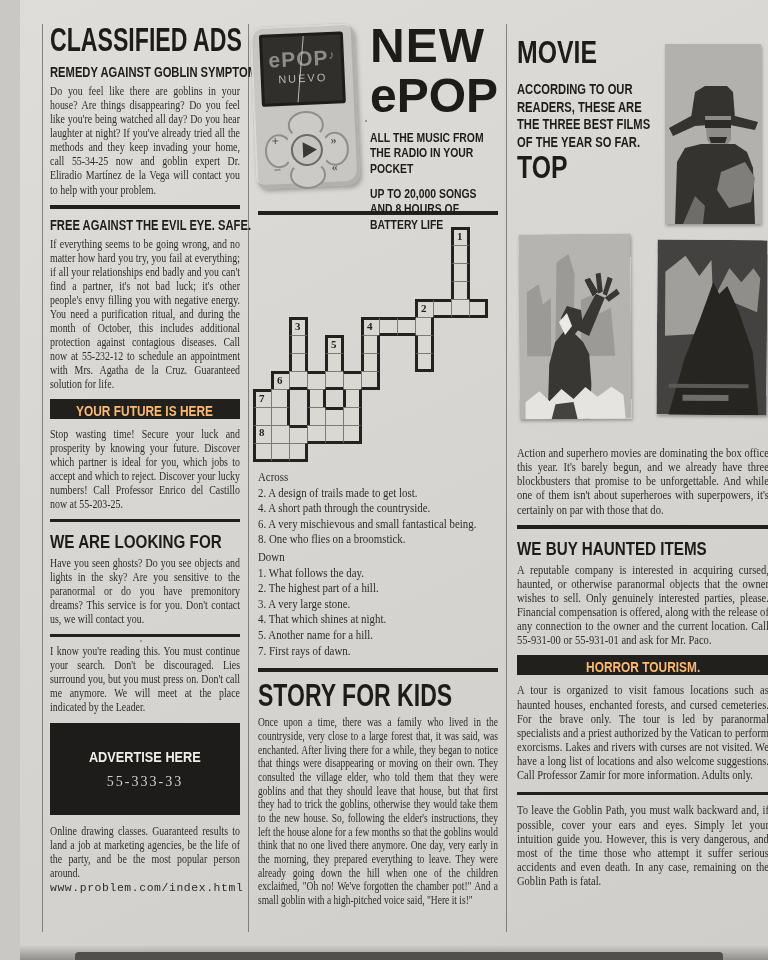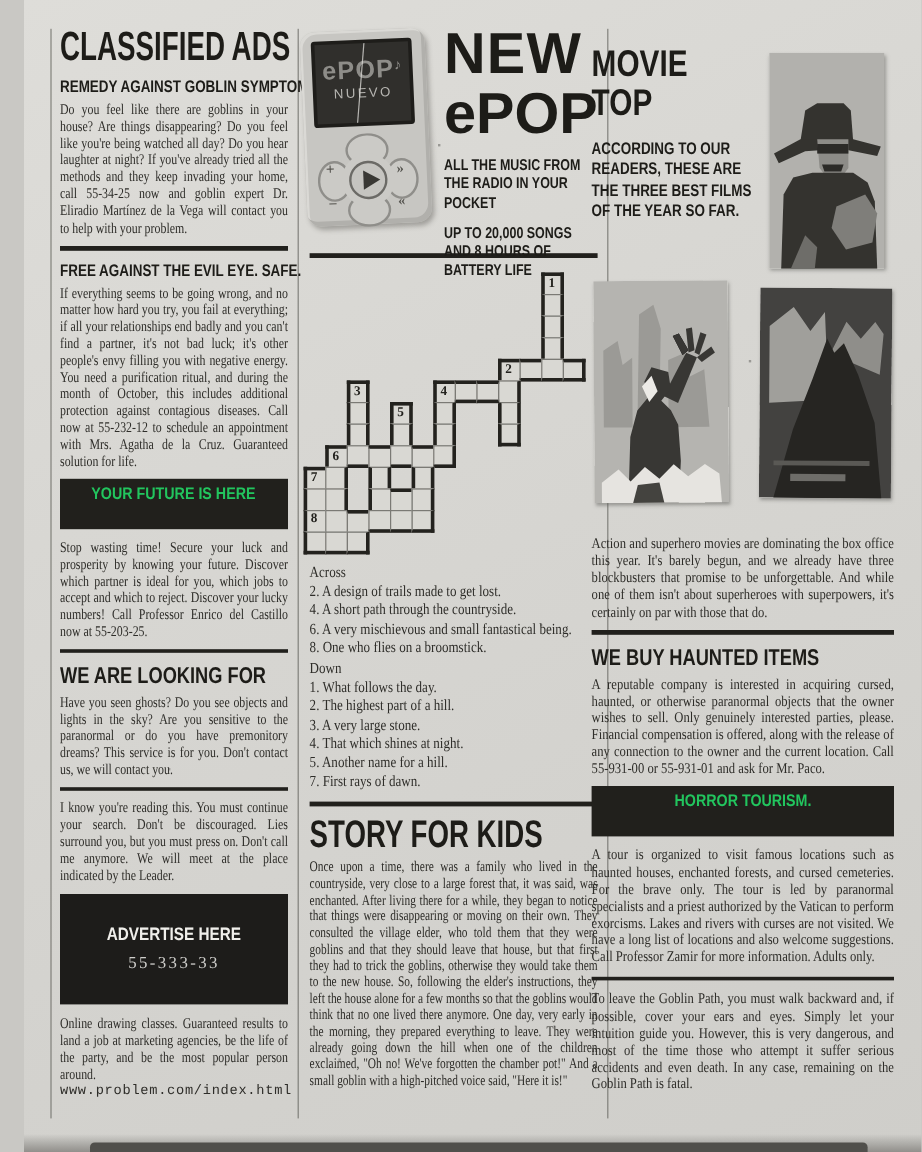--- a/index.html
+++ b/index.html
@@ -12,42 +12,42 @@
                    706px 84px 0 #a5a4a0,262px 882px 0 #9a9995,430px 520px 0 #a5a4a0;}
   .bottom-edge{position:absolute;left:0;right:0;bottom:0;height:15px;
         background:linear-gradient(to bottom,rgba(160,159,155,0),#aaa9a5 60%,#918f8b);}
   .bottom-band{position:absolute;left:55px;right:45px;bottom:0;height:8px;border-radius:4px 4px 0 0;
         background:#504f4b;}
   .vr{position:absolute;top:24px;bottom:28px;width:1px;background:#5d5c57;opacity:.7;}
   
   .col{position:absolute;top:22px;}
   .col-left{left:30px;width:190px;}
   .col-mid{left:238px;width:240px;}
-  .col-right{left:473px;width:252px;}
+  .col-right{left:497px;width:252px;}
   
   .sans{font-family:"Liberation Sans",sans-serif;color:#1d1c18;}
   .cx{display:inline-block;transform-origin:0 60%;white-space:nowrap;}
   .t1{font-size:34px;font-weight:900;letter-spacing:0;line-height:1;}
   .t1 .cx{transform:scaleX(.68);}
   .t2{font-size:32px;font-weight:700;line-height:1;}
   .t2 .cx{transform:scaleX(.72);}
   .t3{font-size:31px;font-weight:900;line-height:1.08;}
   .t3 .cx{transform:scaleX(.8);}
   .h-small{font-size:14px;font-weight:900;line-height:1.1;margin:9px 0 3px;}
   .h-small .cx{transform:scaleX(.8);}
   .h-med{font-size:19px;font-weight:900;line-height:1.05;margin:10px 0 4px;}
   .h-med .cx{transform:scaleX(.8);}
   .condblock{display:block;transform:scaleX(.8);transform-origin:0 0;width:125%;}
   .body{font-size:12.4px;line-height:1.13;text-align:justify;margin:4px 0 8px;
         transform:scaleX(.8);transform-origin:0 0;width:125%;}
   .body-r{font-size:12.4px;line-height:1.14;text-align:justify;margin:4px 0 8px;
         transform:scaleX(.85);transform-origin:0 0;width:117.6%;}
   .hr{height:3px;background:#21201c;margin:7px 0;}
   .hr-thick{height:4px;}
-  .banner{background:#21201c;color:#22c55e;text-align:center;padding:4px 0 22px;margin:8px 0;
+  .banner{background:#21201c;color:#fdba74;text-align:center;padding:4px 0 0;margin:8px 0;
         font-family:"Liberation Sans",sans-serif;font-weight:900;font-size:14px;}
   .banner .cx{transform:scaleX(.85);transform-origin:50% 60%;}
   .adbox{background:#1d1c1a;height:92px;margin:9px 0;display:flex;flex-direction:column;
         align-items:center;justify-content:center;gap:9px;}
   .adbox .l1{color:#f0efeb;font-family:"Liberation Sans",sans-serif;font-weight:900;font-size:15px;}
   .adbox .l1 .cx{transform:scaleX(.85);transform-origin:50% 60%;}
   .adbox .l2{color:#cfcecb;font-size:14px;letter-spacing:2px;}
   .url{font-family:"Liberation Mono",monospace;font-size:11.4px;letter-spacing:.6px;margin:0 0 8px;}
   
   .epop-ad{position:relative;height:182px;}
@@ -236,24 +236,24 @@
     </div>
     <div class="hr hr-thick" style="margin-top:9px"></div>
     <div class="sans t2" style="margin-top:6px"><span class="cx">STORY FOR KIDS</span></div>
     <p class="story-body">Once upon a time, there was a family who lived in the countryside, very close to a large forest that, it was said, was enchanted. After living there for a while, they began to notice that things were disappearing or moving on their own. They consulted the village elder, who told them that they were goblins and that they should leave that house, but that first they had to trick the goblins, otherwise they would take them to the new house. So, following the elder's instructions, they left the house alone for a few months so that the goblins would think that no one lived there anymore. One day, very early in the morning, they prepared everything to leave. They were already going down the hill when one of the children exclaimed, "Oh no! We've forgotten the chamber pot!" And a small goblin with a high-pitched voice said, "Here it is!"</p>
   </div>
 
   <div class="col col-right">
     <div class="movie-head">
       <div class="movie-titles">
         <div class="sans t3"><span class="cx">MOVIE</span></div>
-        <div class="sans t3"><span class="cx">TOP</span></div>
         <div class="sans movie-sub">
             <span class="condblock">ACCORDING TO OUR READERS, THESE ARE THE THREE BEST FILMS OF THE YEAR SO FAR.</span>
           </div>
+        <div class="sans t3"><span class="cx">TOP</span></div>
       </div>
       <svg class="poster poster1" width="96" height="180" viewBox="0 0 96 180">
         <rect width="96" height="180" fill="#b2b1ad"></rect>
         <polygon points="26,74 30,48 40,42 62,42 68,48 70,74" fill="#34332f"></polygon>
         <polygon points="4,84 26,72 70,72 93,78 90,86 60,80 30,82 8,92" fill="#34332f"></polygon>
         <polygon points="40,72 66,72 66,96 60,104 48,104 42,96" fill="#8d8c88"></polygon>
         <rect x="40" y="76" width="26" height="8" fill="#2c2b28"></rect>
         <polygon points="44,93 62,93 60,99 46,99" fill="#2c2b28"></polygon>
         <polygon points="10,180 12,118 20,104 36,100 70,100 82,108 88,124 90,180" fill="#34332f"></polygon>
         <polygon points="56,128 80,118 90,134 86,158 64,164 52,146" fill="#7f7e7a"></polygon>

